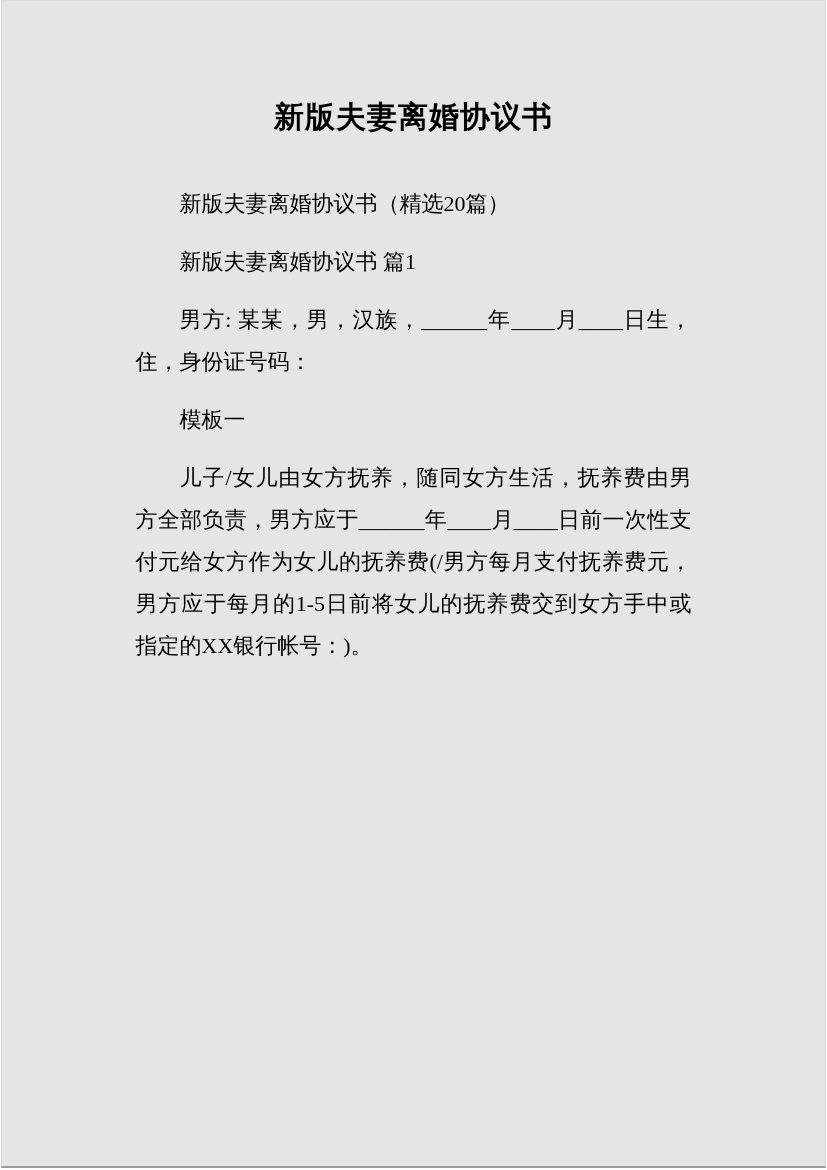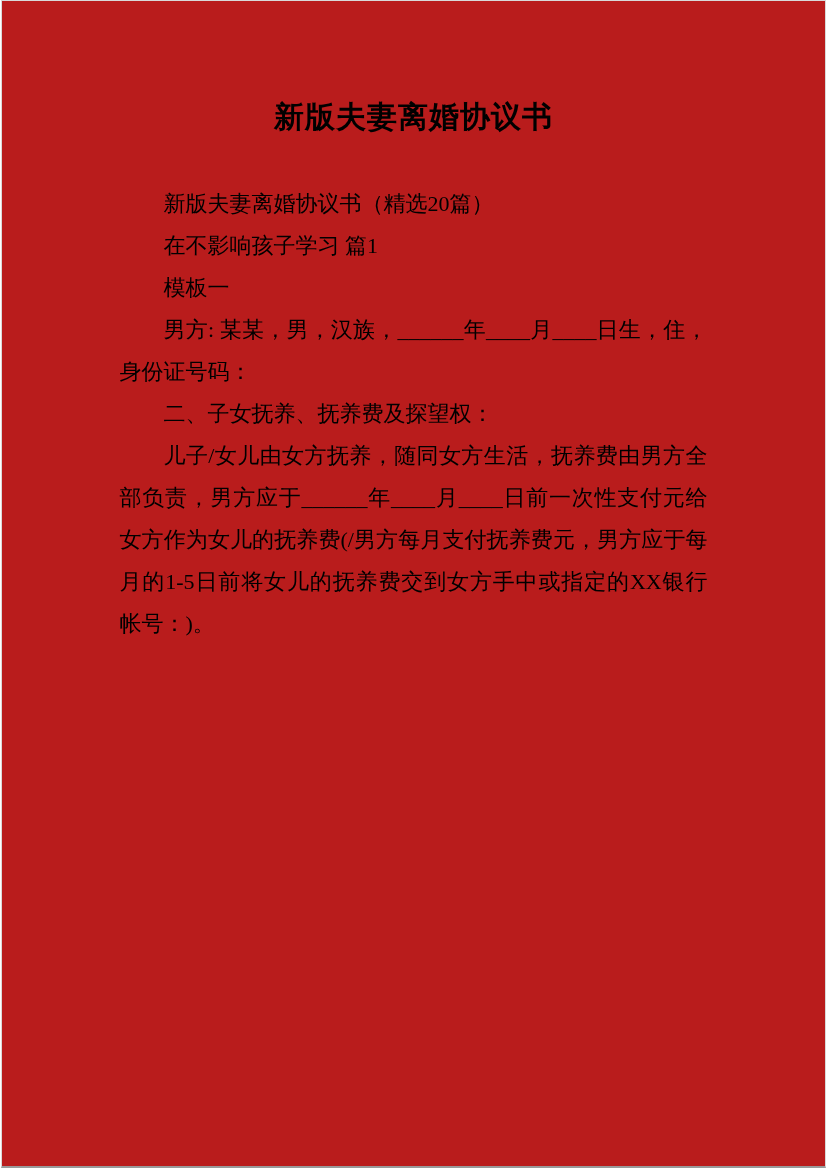--- a/index.html
+++ b/index.html
@@ -6,21 +6,21 @@
     margin: 0;
     padding: 0;
     background: #ffffff;
     font-family: "Liberation Serif", "DejaVu Serif", serif;
   }
   .page {
     position: relative;
     width: 825px;
     height: 1168px;
     margin: 0 auto;
-    background: #b91c1c;
+    background: #e5e5e5;
     border: 1px solid #d9d9d9;
     border-bottom: 2px solid #9a9a9a;
     box-sizing: border-box;
     overflow: hidden;
   }
   .doc-title {
     margin: 0;
     padding-top: 98px;
     text-align: center;
     font-size: 30px;
@@ -28,36 +28,35 @@
     color: #000000;
     letter-spacing: 1px;
     line-height: 1.2;
   }
   .doc-body {
     margin: 48px auto 0 auto;
     width: 588px;
     color: #000000;
   }
   .doc-body p {
-    margin: 0;
+    margin: 16px;
     font-size: 22px;
     line-height: 42px;
     text-indent: 2em;
     text-align: justify;
     word-break: break-all;
     color: #000000;
   }
 </style>
 </head>
 <body>
 
 <div class="page">
   <h1 class="doc-title">新版夫妻离婚协议书</h1>
 
   <div class="doc-body">
     <p>新版夫妻离婚协议书（精选20篇）</p>
-    <p>在不影响孩子学习 篇1</p>
+    <p>新版夫妻离婚协议书 篇1</p>
+    <p>男方: 某某，男，汉族，______年____月____日生，住，身份证号码：</p>
     <p>模板一</p>
-    <p>男方: 某某，男，汉族，______年____月____日生，住，身份证号码：</p>
-    <p>二、子女抚养、抚养费及探望权：</p>
     <p>儿子/女儿由女方抚养，随同女方生活，抚养费由男方全部负责，男方应于______年____月____日前一次性支付元给女方作为女儿的抚养费(/男方每月支付抚养费元，男方应于每月的1-5日前将女儿的抚养费交到女方手中或指定的XX银行帐号：)。</p>
   </div>
 </div>
 
 </body></html>

